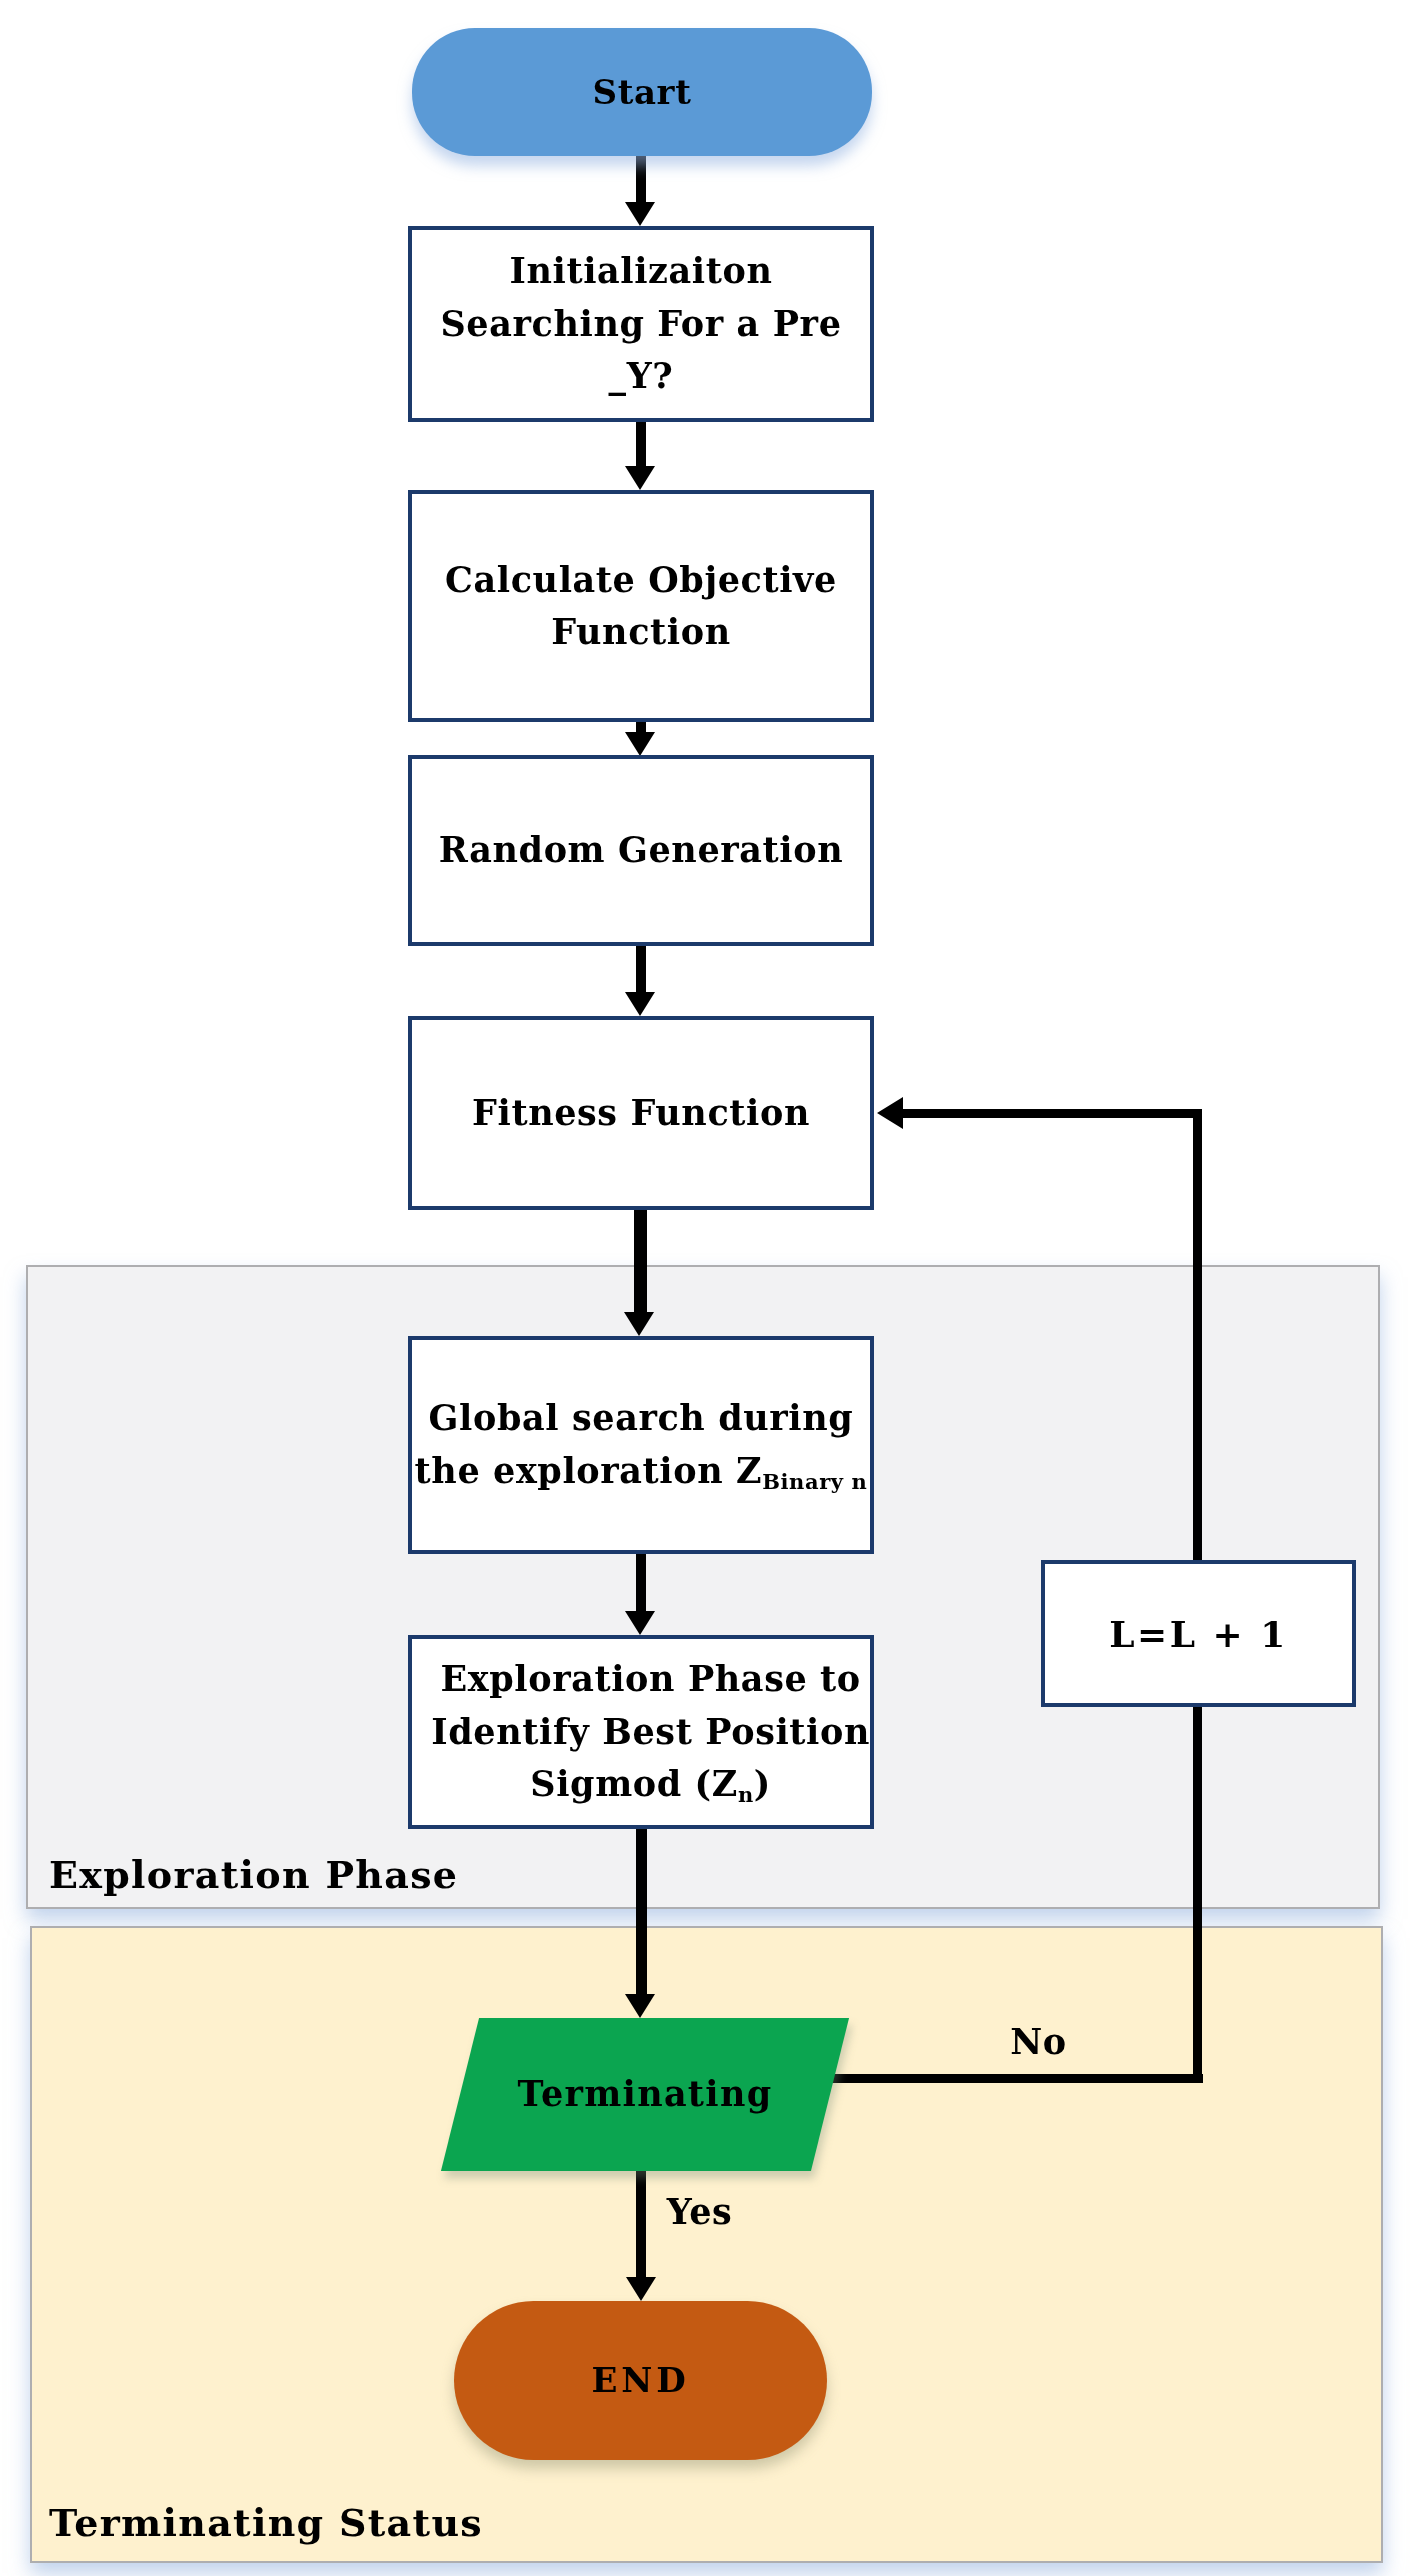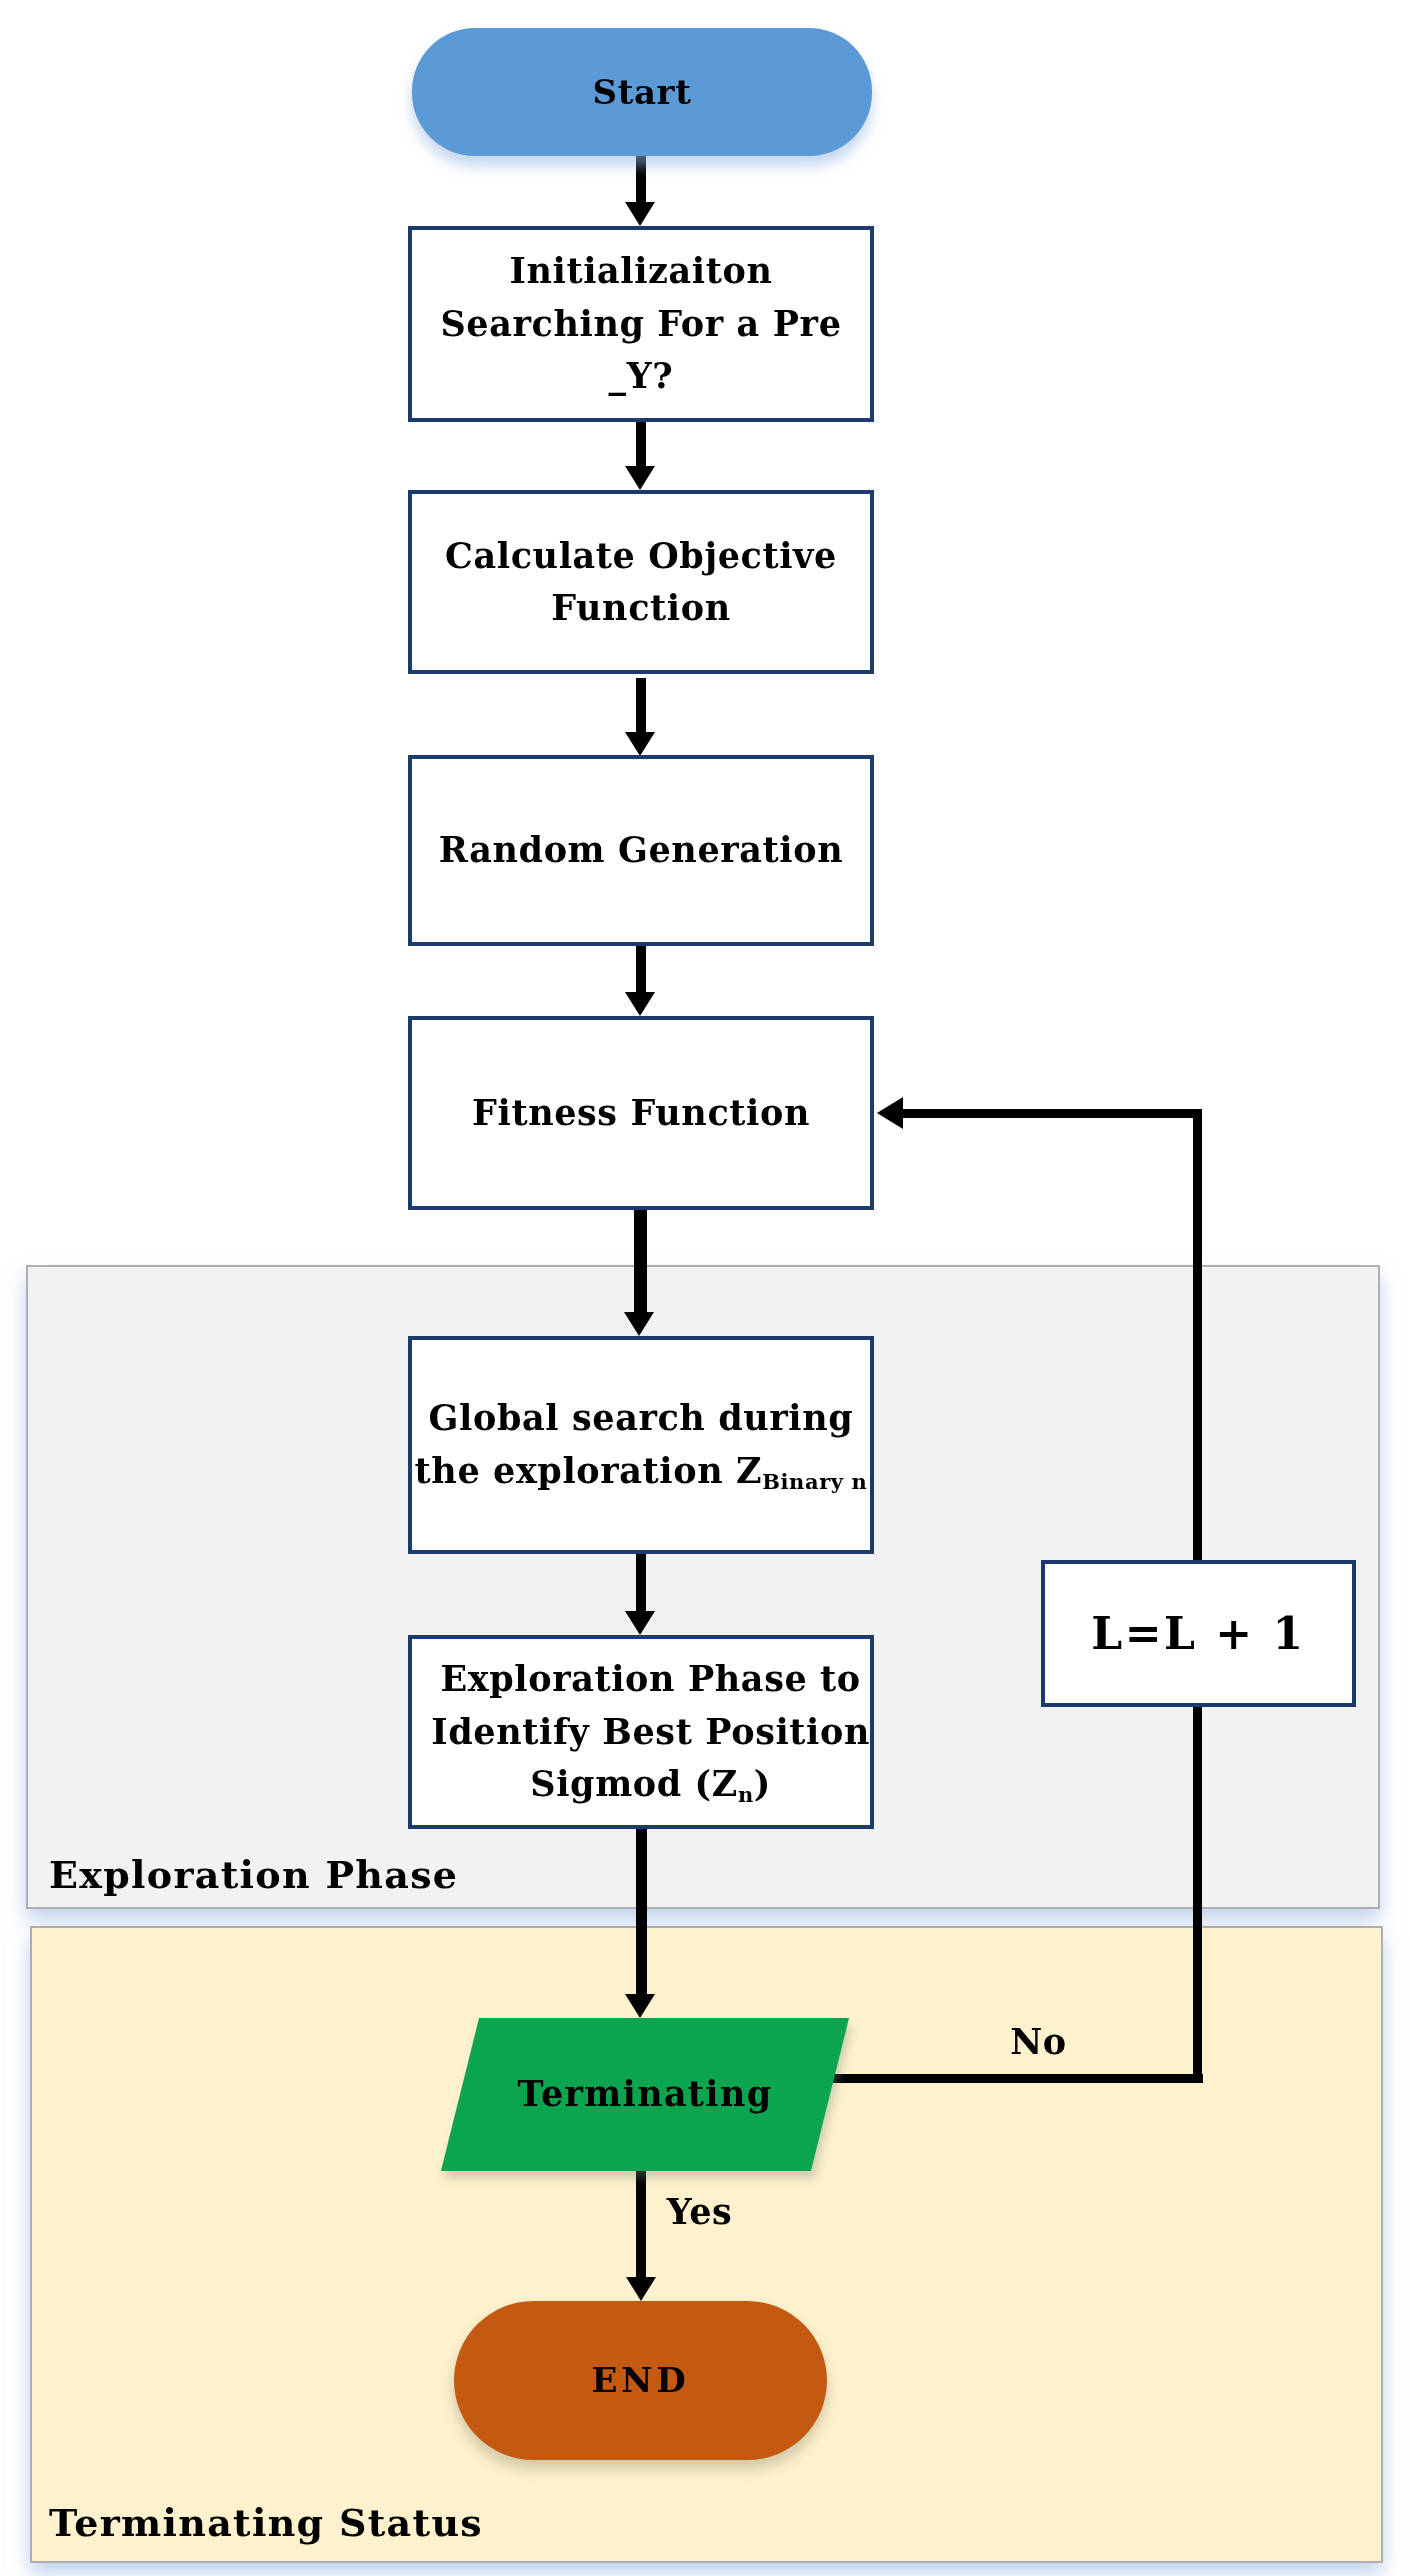--- a/index.html
+++ b/index.html
@@ -16,26 +16,26 @@
   .region-label{position:absolute;font-size:38px;letter-spacing:1.3px;white-space:nowrap;}
   
   .node{position:absolute;box-sizing:border-box;display:flex;align-items:center;justify-content:center;
     text-align:center;font-size:35px;line-height:1.5;letter-spacing:0.6px;}
   .rect{background:#ffffff;border:4.4px solid #1c3a6b;}
   .capsule-start{left:412px;top:28px;width:460px;height:128px;background:#5b9ad6;border-radius:63px;
     box-shadow:0 10px 14px rgba(150,180,225,.55);font-size:34px;}
   .capsule-end{left:454px;top:2301px;width:373px;height:159px;background:#c45a12;border-radius:80px;
     box-shadow:0 8.8px 12.5px rgba(150,150,120,.45);font-size:34px;letter-spacing:3.8px;}
   .box-init{left:408px;top:226px;width:466px;height:196px;}
-  .box-objective{left:408px;top:490px;width:466px;height:184px;}
+  .box-objective{left:408px;top:490px;width:466px;height:232px;}
   .box-random{left:408px;top:755px;width:466px;height:191px;}
   .box-fitness{left:408px;top:1016px;width:466px;height:194px;}
   .box-global{left:408px;top:1336px;width:466px;height:218px;}
   .box-exploration{left:408px;top:1635px;width:466px;height:194px;justify-content:flex-end;}
-  .box-counter{left:1041px;top:1560px;width:315px;height:147px;font-size:44px;letter-spacing:2.5px;}
+  .box-counter{left:1041px;top:1560px;width:315px;height:147px;font-size:36px;letter-spacing:2.5px;}
   .para{left:460px;top:2018px;width:370px;height:153px;}
   .para-shape{position:absolute;left:0;top:0;right:0;bottom:0;background:#0ba550;
     transform:skewX(-14deg);box-shadow:5px 7.5px 8.8px rgba(120,140,120,.35);}
   .para-text{position:relative;font-size:35px;letter-spacing:1.3px;}
   sub.small{font-size:0.6em;vertical-align:-0.3em;letter-spacing:0.6px;}
   
   .vline,.hline{position:absolute;background:#000;}
   .arrow-down{position:absolute;width:0;height:0;border-left:15px solid transparent;
     border-right:15px solid transparent;border-top:24px solid #000;}
   .arrow-left{position:absolute;width:0;height:0;border-top:16.3px solid transparent;

